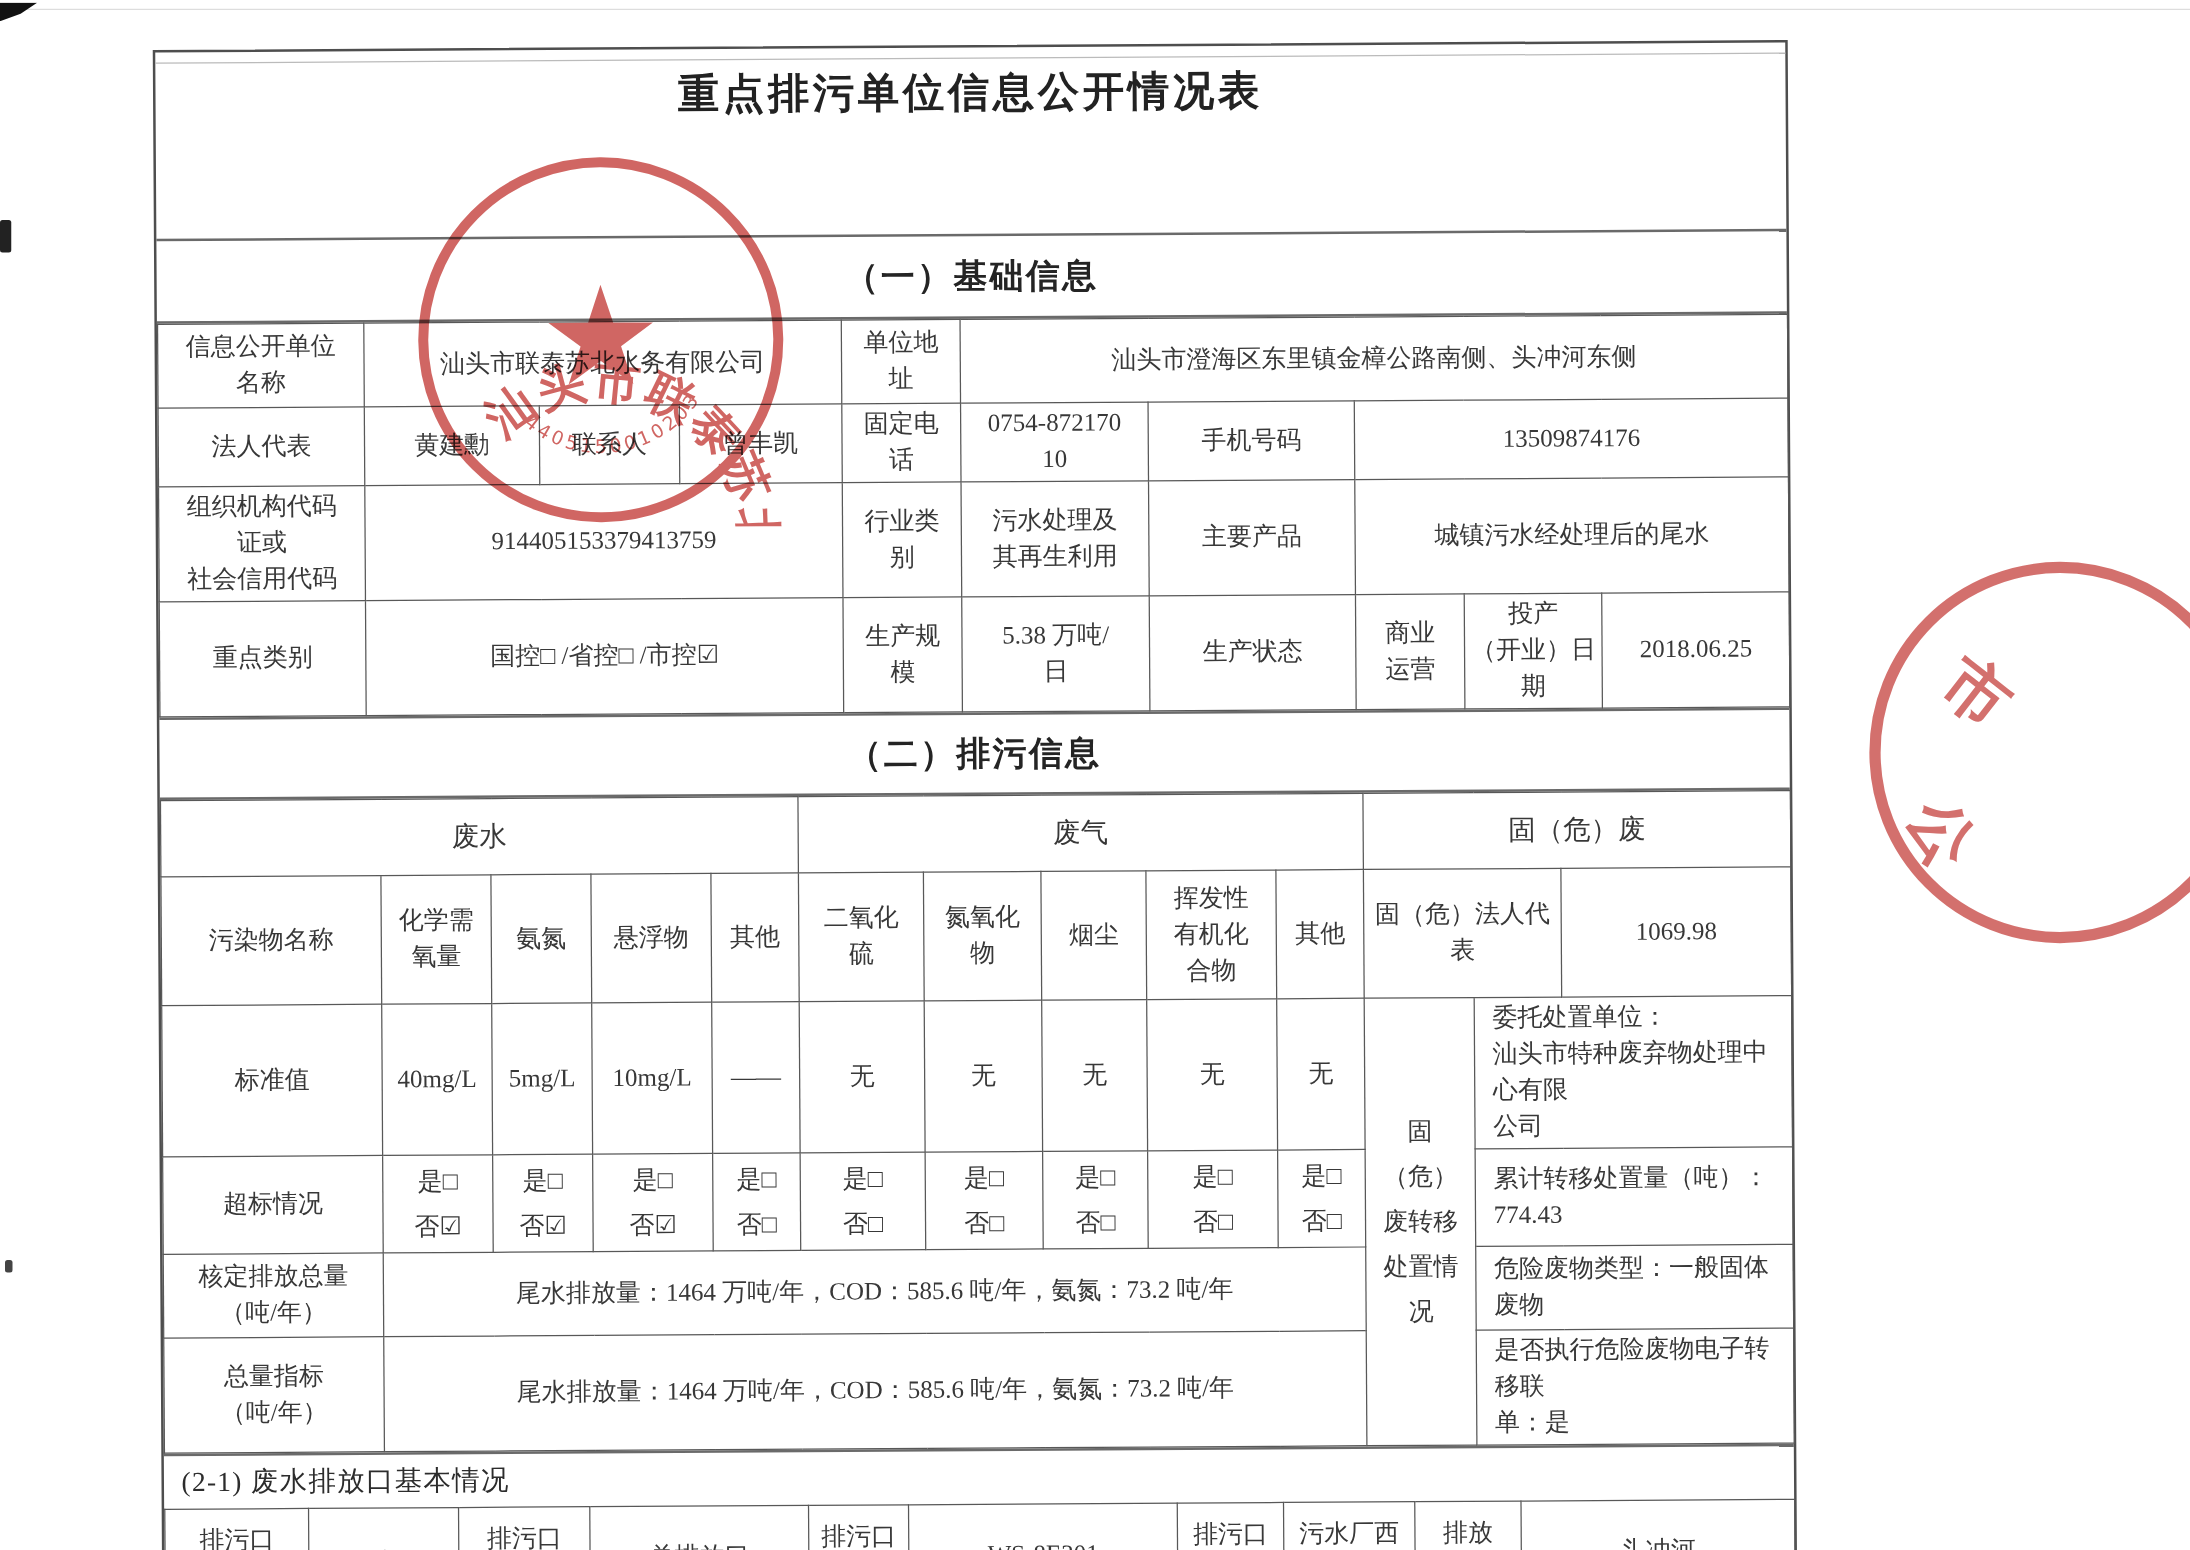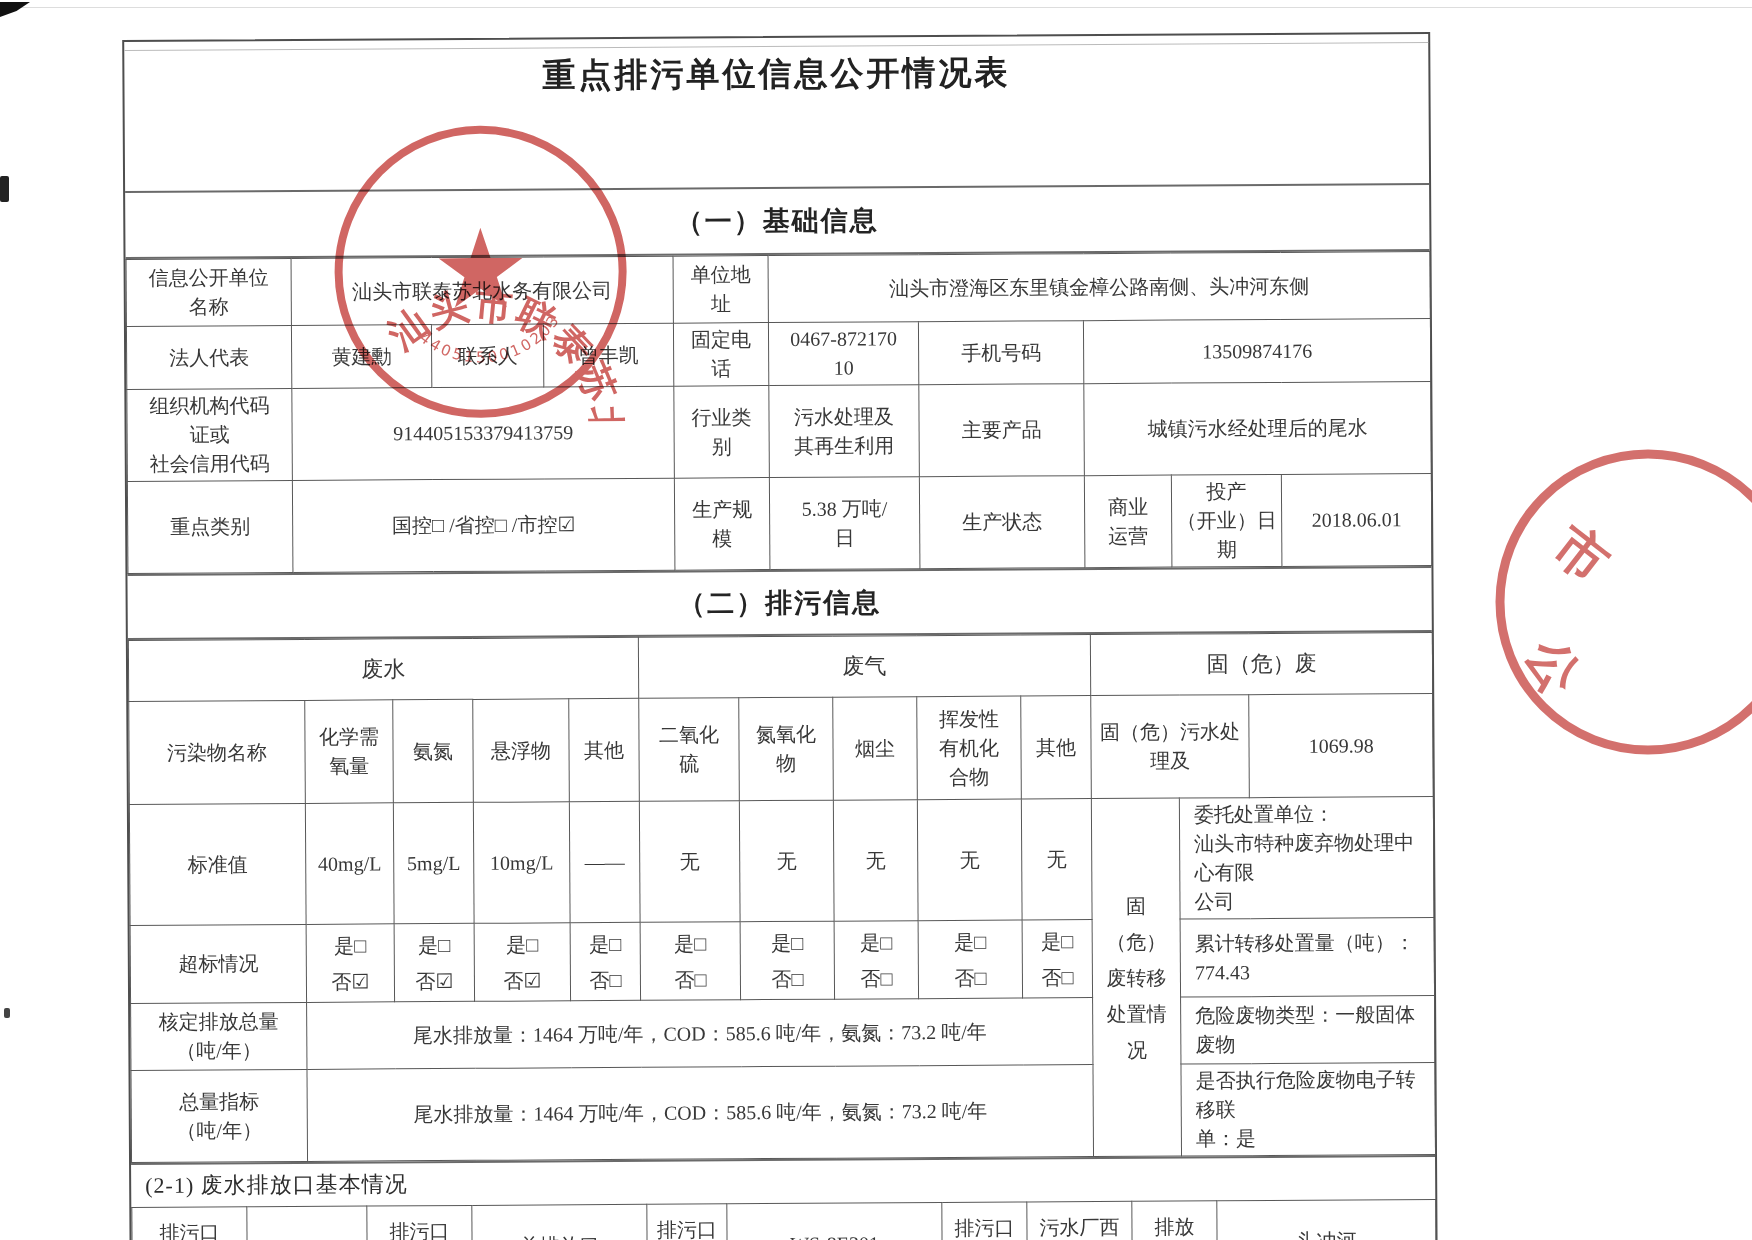--- a/index.html
+++ b/index.html
@@ -94,21 +94,21 @@
 址</td>
         <td colspan="5">汕头市澄海区东里镇金樟公路南侧、头冲河东侧</td>
       </tr>
       <tr>
         <td class="lt">法人代表</td>
         <td>黄建勳</td>
         <td class="lt">联系人</td>
         <td>曾丰凯</td>
         <td class="lt">固定电
 话</td>
-        <td>0467-872170
+        <td>0754-872170
 10</td>
         <td class="lt">手机号码</td>
         <td colspan="3">13509874176</td>
       </tr>
       <tr>
         <td class="lt">组织机构代码
 证或
 社会信用代码</td>
         <td colspan="3">914405153379413759</td>
         <td class="lt">行业类
@@ -123,21 +123,21 @@
         <td colspan="3">国控□ /省控□ /市控☑</td>
         <td class="lt">生产规
 模</td>
         <td>5.38 万吨/
 日</td>
         <td class="lt">生产状态</td>
         <td>商业
 运营</td>
         <td class="lt">投产
 （开业）日期</td>
-        <td>2018.06.01</td>
+        <td>2018.06.25</td>
       </tr>
     </tbody>
       </table>
 
     <div class="sec-row sec2">
       <span class="sec-title">（二）排污信息</span>
     </div>
 
     <table class="disc">
       <colgroup>
@@ -170,21 +170,21 @@
         <td>其他</td>
         <td>二氧化
 硫</td>
         <td>氮氧化
 物</td>
         <td>烟尘</td>
         <td>挥发性
 有机化
 合物</td>
         <td>其他</td>
-        <td colspan="2">固（危）污水处理及</td>
+        <td colspan="2">固（危）法人代表</td>
         <td>1069.98</td>
       </tr>
       <tr class="r3">
         <td>标准值</td>
         <td>40mg/L</td>
         <td>5mg/L</td>
         <td>10mg/L</td>
         <td>——</td>
         <td>无</td>
         <td>无</td>

